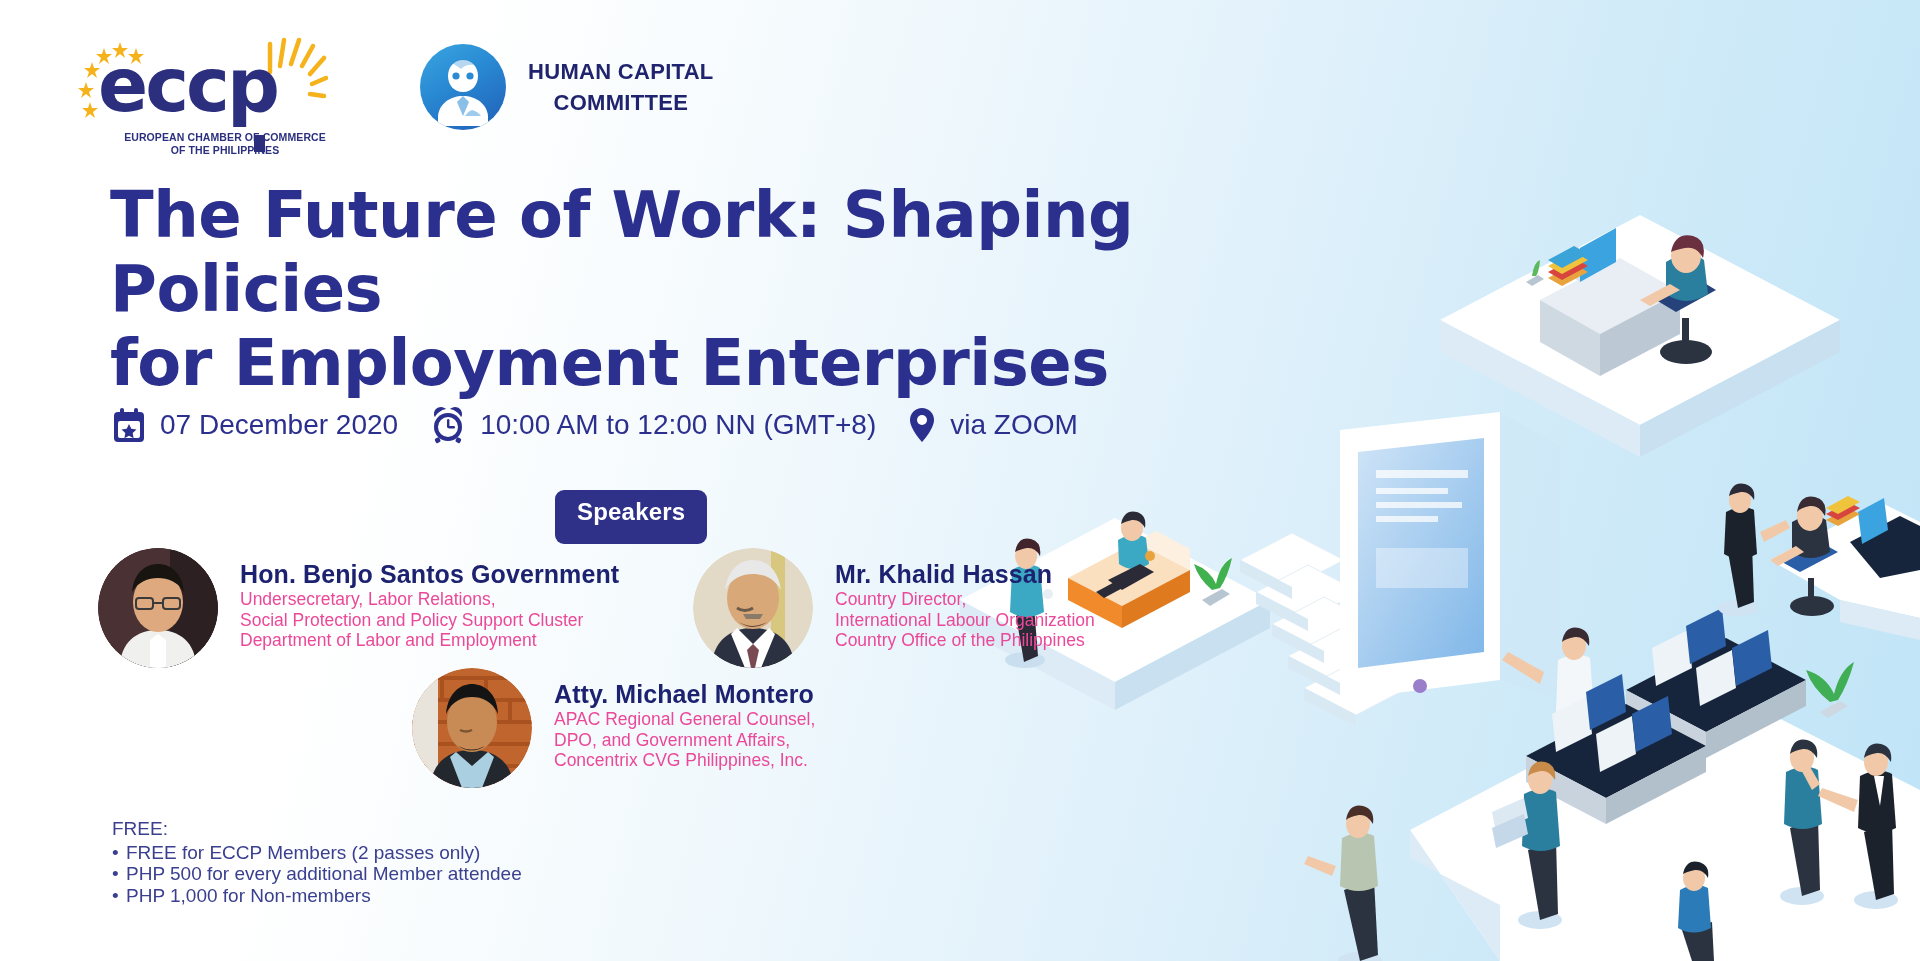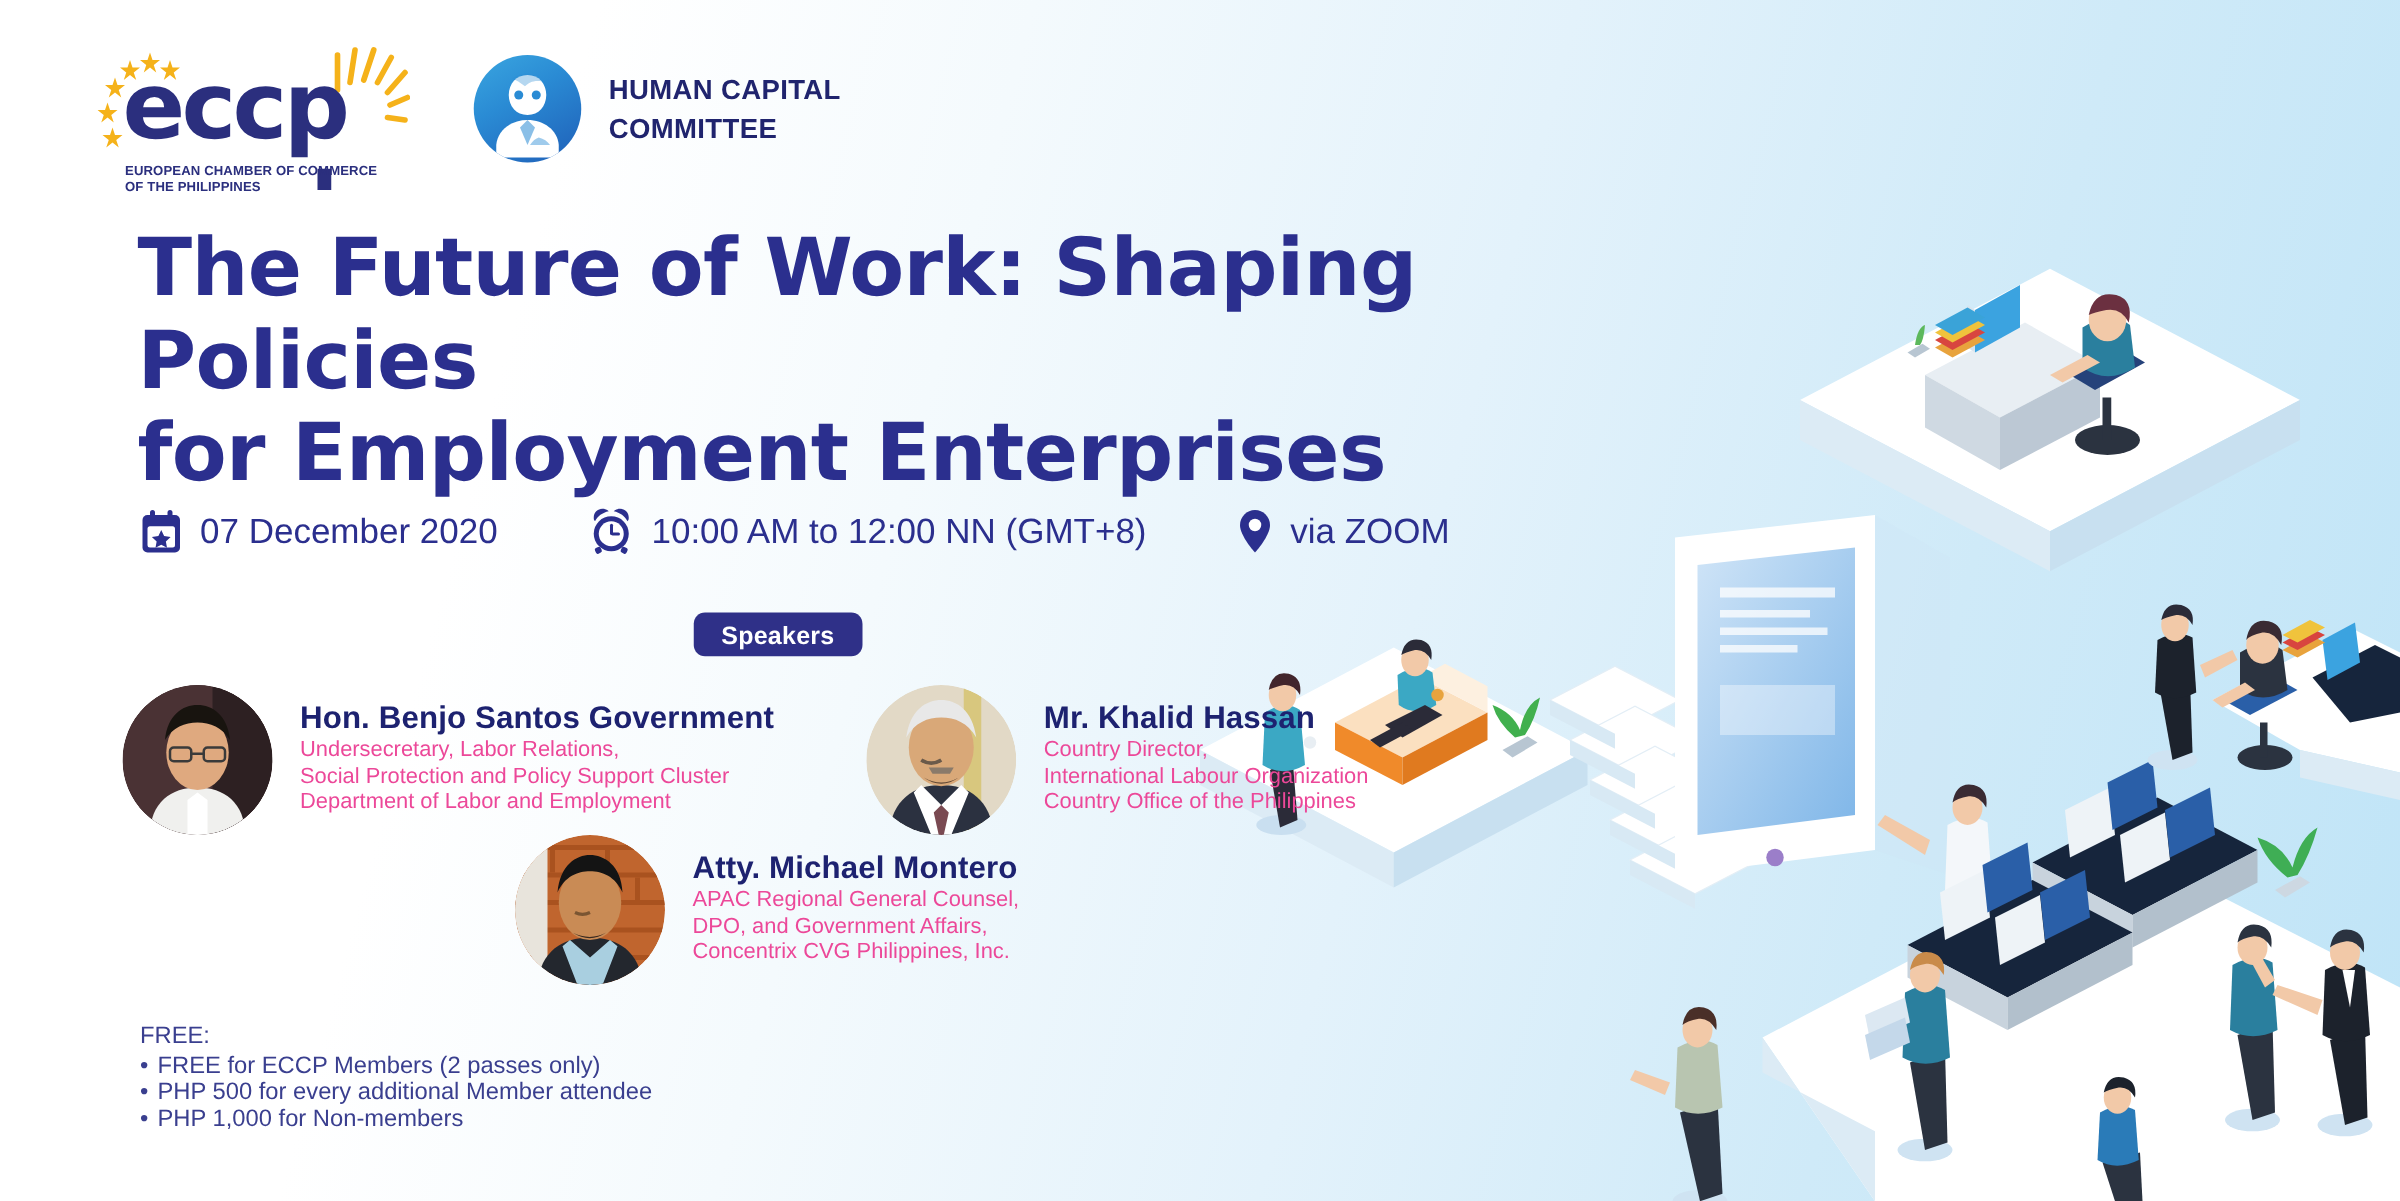--- a/index.html
+++ b/index.html
@@ -9,21 +9,21 @@
     background: linear-gradient(105deg,
         #ffffff 0%, #ffffff 22%, #f4fafd 38%,
         #e3f2fb 58%, #cfeaf8 78%, #bfe4f7 100%);
     position:relative;
   }
 
   
   #illustration { position:absolute; right:0; top:0; width:980px; height:961px; }
 
   
-  .logo-row { position:absolute; left:78px; top:38px; display:flex; align-items:flex-start; gap:51px; }
+  .logo-row { position:absolute; left:78px; top:38px; display:flex; align-items:flex-start; gap:92px;text-align:center; }
 
   .eccp-logo { position:relative; width:250px; height:110px; }
   .eccp-word { position:absolute; left:20px; top:10px; font-size:74px; font-weight:bold;
       color:#2b2f7e; letter-spacing:-3px; line-height:74px; font-family:"DejaVu Sans", sans-serif; }
   .eccp-stars { position:absolute; left:0px; top:2px; width:72px; height:82px; }
   .eccp-rays  { position:absolute; left:182px; top:-2px; width:68px; height:72px; }
   .eccp-tag { position:absolute; left:22px; top:93px; font-size:10.5px; line-height:12.5px;
       color:#2b2f7e; font-weight:bold; letter-spacing:.1px; width:250px;
       font-family:"Liberation Sans", sans-serif; }
   .eccp-sq { position:absolute; left:176px; top:97px; width:11px; height:17px; background:#2b2f7e; }
@@ -34,28 +34,28 @@
       position:relative; overflow:hidden; flex:none; }
   .hcc-text { font-size:22px; line-height:31px; font-weight:bold; color:#20246e;
       letter-spacing:.3px; font-family:"Liberation Sans", sans-serif; }
 
   
   .title { position:absolute; left:110px; top:178px; width:1230px;
       font-size:64px; line-height:74px; font-weight:bold; color:#2b2f8e;
       letter-spacing:-.5px; font-family:"DejaVu Sans", sans-serif; }
 
   
-  .details { position:absolute; left:112px; top:406px; display:flex; align-items:center; gap:73px; }
+  .details { position:absolute; left:112px; top:406px; display:flex; align-items:center; gap:32px; }
   .detail { display:flex; align-items:center; gap:14px; }
   .detail .txt { font-size:28px; color:#2b2f8e; font-family:"Liberation Sans", sans-serif; }
 
   
   .speakers-badge { position:absolute; left:555px; top:490px;
       background:#2f3088; color:#fff; border-radius:9px;
-      padding:8px 22px 4px; font-size:20px; font-weight:bold; letter-spacing:.2px; }
+      padding:8px 22px 18px; font-size:24px; font-weight:bold; letter-spacing:.2px; }
 
   .speaker { position:absolute; display:flex; align-items:flex-start; gap:22px; }
   .sp1 { left:98px; top:548px; }
   .sp2 { left:693px; top:548px; }
   .sp3 { left:412px; top:668px; }
   .sp-photo { width:120px; height:120px; border-radius:50%; flex:none;
       overflow:hidden; position:relative; }
   .sp-info { padding-top:12px; }
   .sp-name { font-size:25px; font-weight:bold; color:#1d2270; line-height:29px;
       letter-spacing:.1px; }

